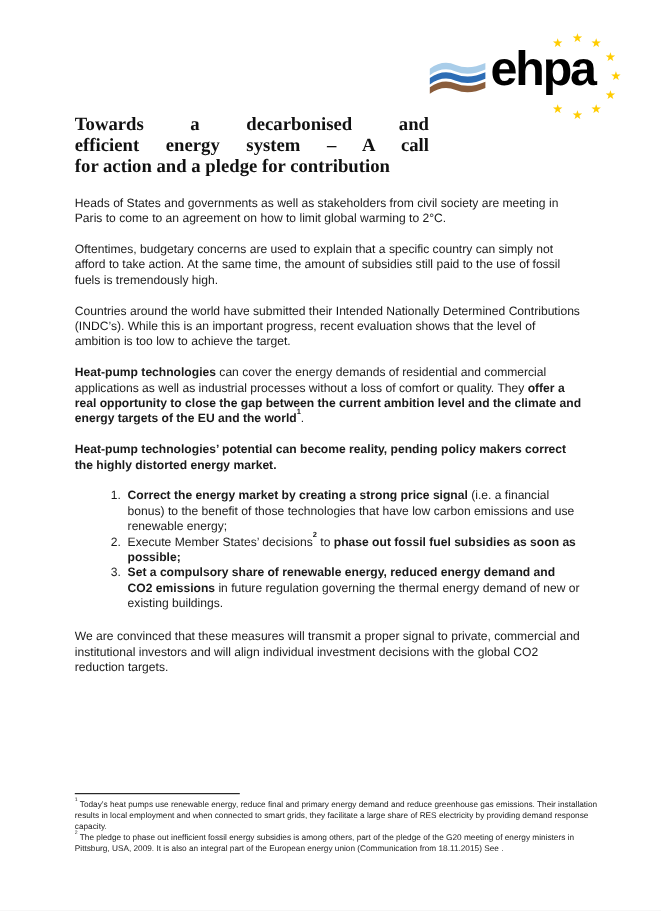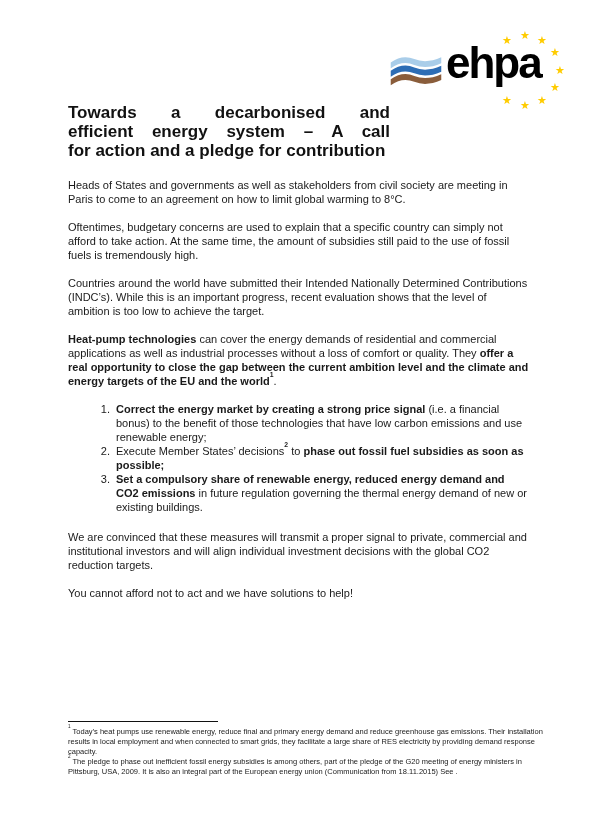--- a/index.html
+++ b/index.html
@@ -28,21 +28,21 @@
   .star:nth-of-type(4){left:162px; top:14px;}
   .star:nth-of-type(5){left:167px; top:32px;}
   .star:nth-of-type(6){left:162px; top:49px;}
   .star:nth-of-type(7){left:149px; top:62px;}
   .star:nth-of-type(8){left:132px; top:67px;}
   .star:nth-of-type(9){left:114px; top:62px;}
 
   
   .content { position:absolute; left:68px; top:103px; width:462px; }
   h1 { font-size:17px; line-height:19px; font-weight:bold; color:#111; margin-bottom:18px; }
-  h1 .t-line { white-space:nowrap; }
+  h1 .t-line { white-space:nowrap;font-family:Liberation Serif, serif; }
   h1 .tj { width:322px; white-space:normal; text-align:justify; text-align-last:justify; }
   .body-text { font-size:11px; line-height:14px; }
   .body-text p { margin:0 0 14px 0; }
   .body-text .b { font-weight:bold; }
   .body-text ol { margin:0 0 16px 0; padding-left:45px; }
   .body-text li { padding-left:3px; }
   sup { font-size:62%; line-height:0; position:relative; top:-0.45em; }
 
   
   .fn-rule { position:absolute; left:68px; top:721px; width:150px; height:1px; background:#111; }
@@ -72,31 +72,31 @@
     <div class="logo-word" style="color: #000000;">ehpa</div>
   </div>
 
   <div class="content">
     <h1>
       <div class="t-line tj">Towards a decarbonised and</div>
       <div class="t-line tj">efficient energy system – A call</div>
       <div class="t-line">for action and a pledge for contribution</div>
     </h1>
     <div class="body-text" id="body-blocks">
-        <p><span>Heads of States and governments as well as stakeholders from civil society are meeting in Paris to come to an agreement on how to limit global warming to 8°C.</span></p>
+        <p><span>Heads of States and governments as well as stakeholders from civil society are meeting in Paris to come to an agreement on how to limit global warming to 2°C.</span></p>
         <p><span>Oftentimes, budgetary concerns are used to explain that a specific country can simply not afford to take action. At the same time, the amount of subsidies still paid to the use of fossil fuels is tremendously high.</span></p>
         <p><span>Countries around the world have submitted their Intended Nationally Determined Contributions (INDC’s). While this is an important progress, recent evaluation shows that the level of ambition is too low to achieve the target.</span></p>
         <p><span class="b">Heat-pump technologies</span><span> can cover the energy demands of residential and commercial applications as well as industrial processes without a loss of comfort or quality. They </span><span class="b">offer a real opportunity to close the gap between the current ambition level and the climate and energy targets of the EU and the world</span><sup class="b">1</sup><span>.</span></p>
+        <p><span class="b">Heat-pump technologies’ potential can become reality, pending policy makers correct the highly distorted energy market.</span></p>
         <ol>
           <li><span class="b">Correct the energy market by creating a strong price signal</span><span> (i.e. a financial bonus) to the benefit of those technologies that have low carbon emissions and use renewable energy;</span></li>
           <li><span>Execute Member States’ decisions</span><sup class="b">2</sup><span> to </span><span class="b">phase out fossil fuel subsidies as soon as possible;</span></li>
           <li><span class="b">Set a compulsory share of renewable energy, reduced energy demand and CO2 emissions</span><span> in future regulation governing the thermal energy demand of new or existing buildings.</span></li>
         </ol>
         <p><span>We are convinced that these measures will transmit a proper signal to private, commercial and institutional investors and will align individual investment decisions with the global CO2 reduction targets.</span></p>
-        <p><span>You cannot afford not to act and we have solutions to help!</span></p>
       </div>
   </div>
 
   <div class="fn-rule"></div>
   <div class="footnotes" id="footnotes">
       <p><sup>1</sup><span> Today’s heat pumps use renewable energy, reduce final and primary energy demand and reduce greenhouse gas emissions. Their installation results in local employment and when connected to smart grids, they facilitate a large share of RES electricity by providing demand response capacity.</span></p>
       <p><sup>2</sup><span> The pledge to phase out inefficient fossil energy subsidies is among others, part of the pledge of the G20 meeting of energy ministers in Pittsburg, USA, 2009. It is also an integral part of the European energy union (Communication from 18.11.2015) See .</span></p>
     </div>
 
 </div>

